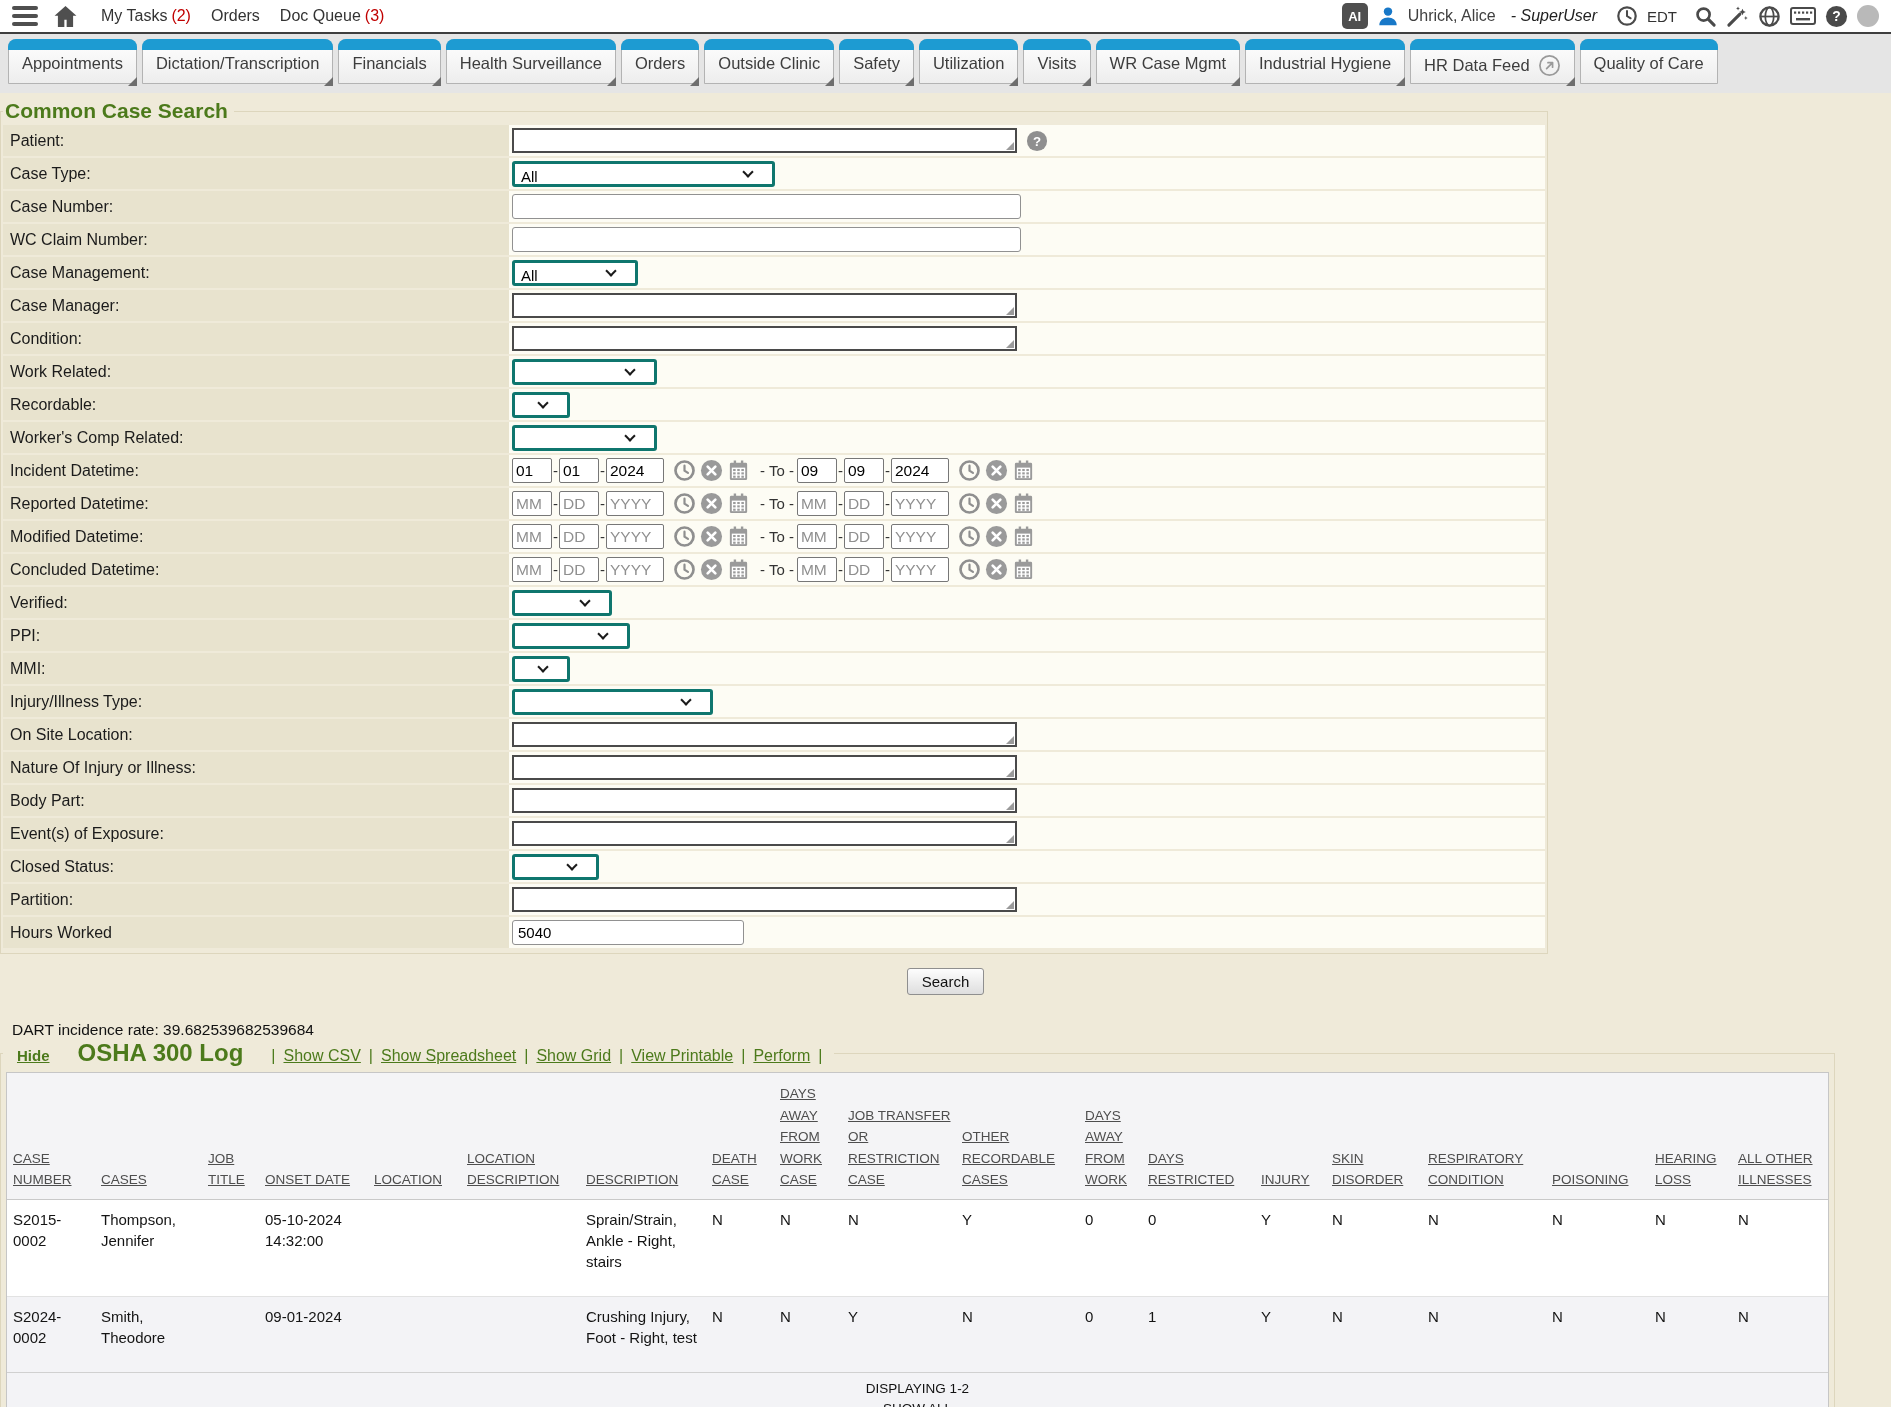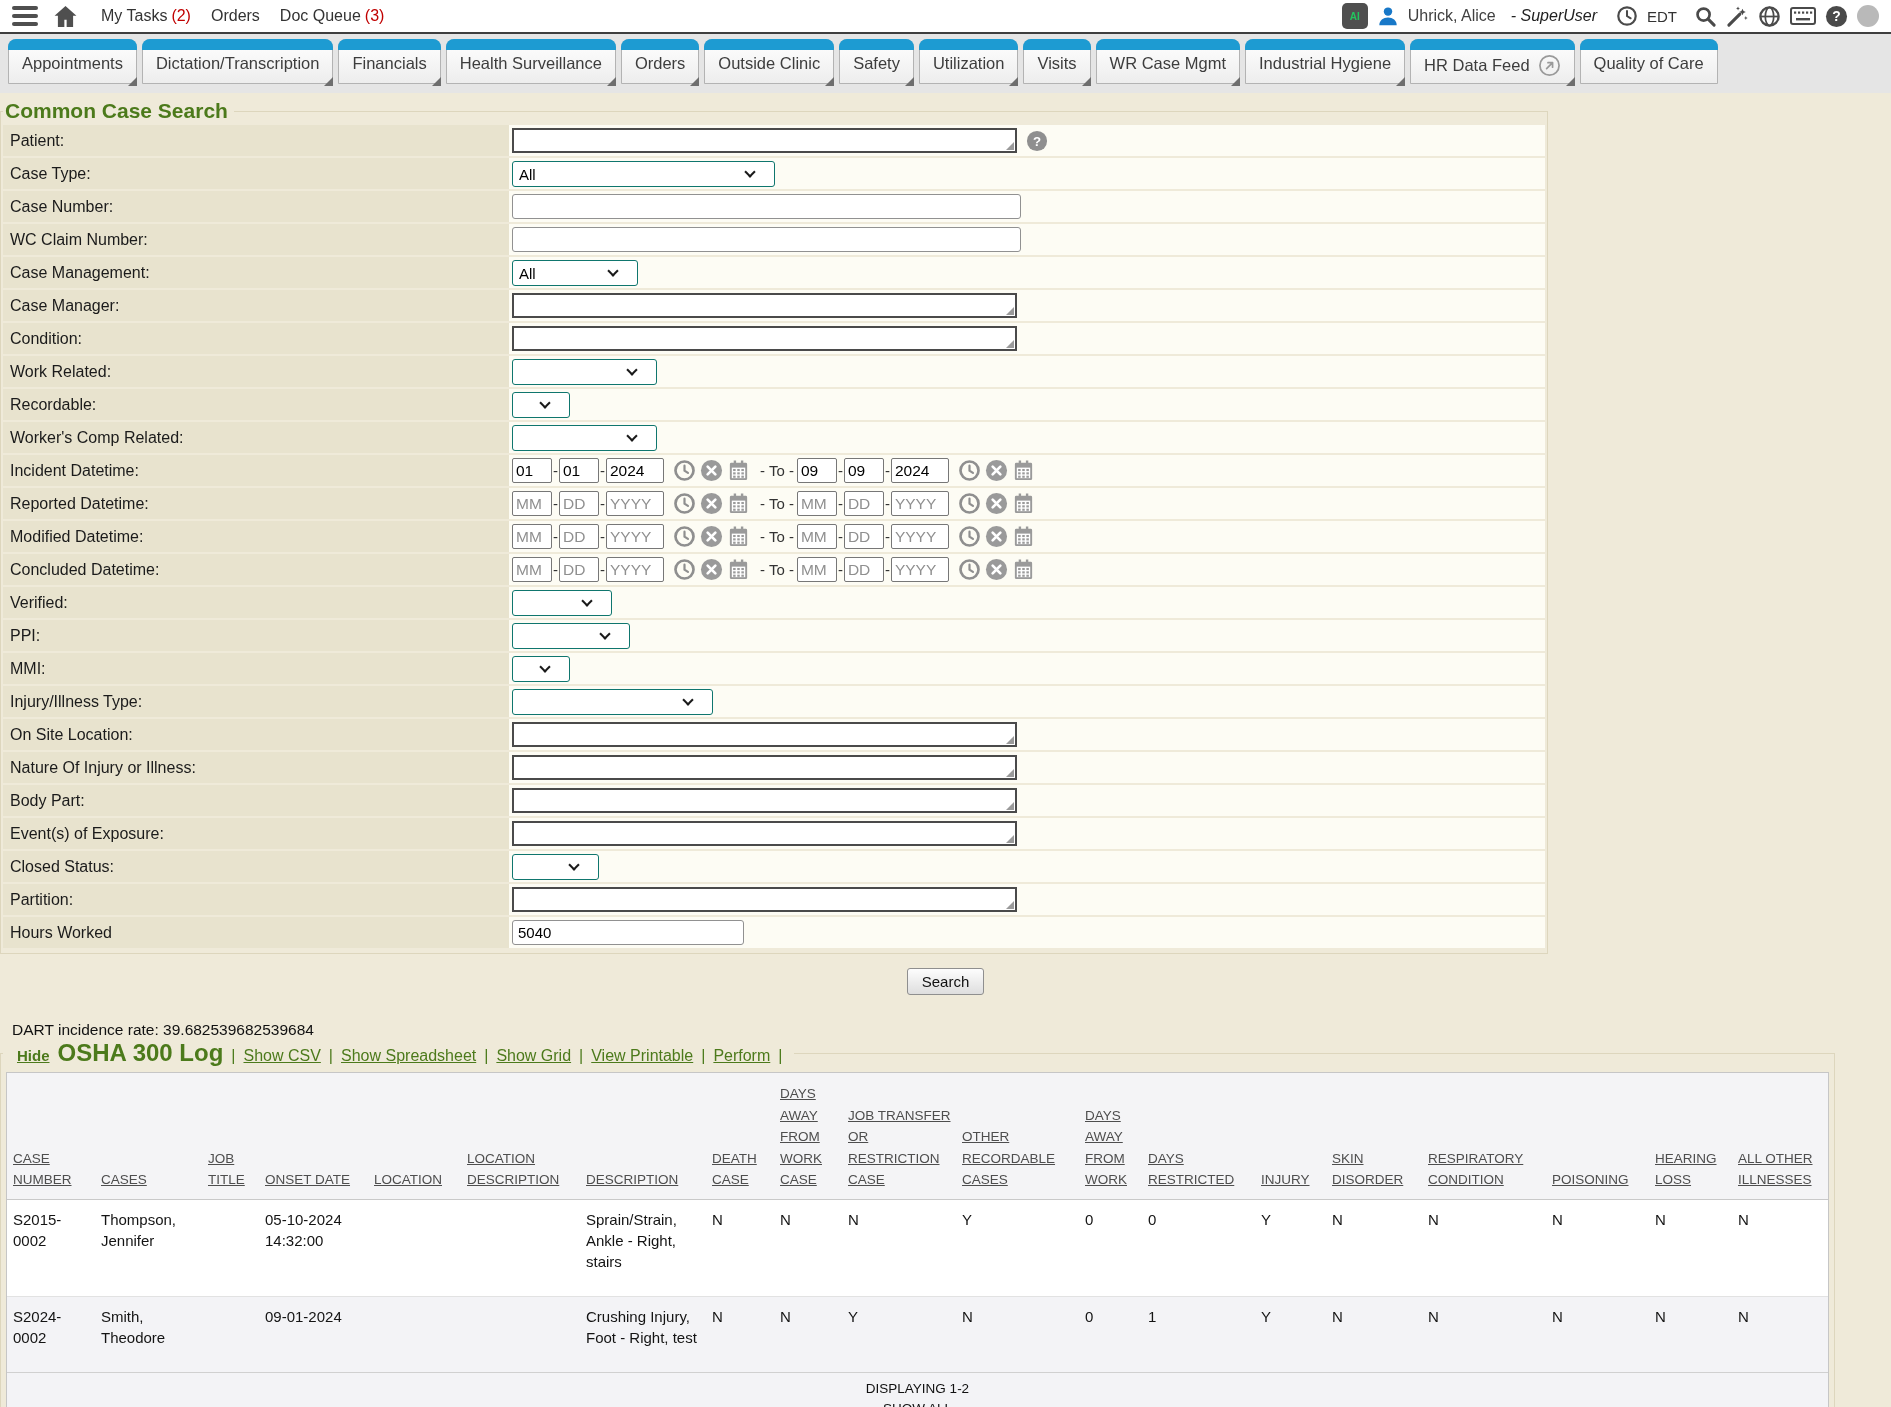--- a/index.html
+++ b/index.html
@@ -8,22 +8,22 @@
 
   
   .topbar { height:34px; background:#fff; border-bottom:2px solid #3e3e3e;
     display:flex; align-items:center; padding:0 12px; gap:15px; }
   .hamburger { display:flex; flex-direction:column; gap:3.5px; cursor:pointer; }
   .hamburger i { width:26px; height:4.5px; background:#4f4f4f; border-radius:2px; }
   .topnav { display:flex; align-items:center; gap:20px; margin-left:8px; }
   .nav-item { font-size:16px; color:#333; cursor:pointer; white-space:nowrap; }
   .nav-count { color:var(--count-red,#c00000); margin-left:4px; }
   .user-cluster { margin-left:auto; display:flex; align-items:center; gap:9px; }
-  .ai-badge { width:26px; height:26px; background:#4f4f4f; color:#22c55e; border-radius:5px;
-    display:flex; align-items:center; justify-content:center; font-weight:bold; font-size:10px; cursor:pointer; }
+  .ai-badge { width:26px; height:26px; background:#4f4f4f; color:#ffffff; border-radius:5px;
+    display:flex; align-items:center; justify-content:center; font-weight:bold; font-size:13px; cursor:pointer; }
   .user-name { font-size:16px; color:#404040; }
   .user-role { font-size:16px; color:#222; font-style:italic; margin:0 10px 0 6px; }
   .tz { font-size:15px; color:#333; margin-right:8px; }
   .tb-icon { display:inline-flex; cursor:pointer; }
   .presence-dot { width:22px; height:22px; border-radius:50%; background:#b9b9b9; }
 
   
   .tabstrip { background:#e5e5e5; display:flex; align-items:flex-start; gap:5px;
     padding:5px 0 9px 8px; overflow:hidden; }
   .tab { position:relative; flex:0 0 auto; height:45px; background:linear-gradient(#ffffff,#ededed);
@@ -47,21 +47,21 @@
     padding-left:7px; font-size:16px; color:#1b1b1b; }
   .ffield { flex:1; background:#fdfcf4; display:flex; align-items:center; padding-left:3px; }
 
   .exp-wrap { position:relative; display:inline-flex; }
   input.exp { width:505px; height:25px; border:2px solid #4a4a4a; background:#fff;
     font:15px "Liberation Sans", sans-serif; padding:0 5px; }
   .grip { position:absolute; right:3px; bottom:3px; width:0; height:0; border-style:solid;
     border-width:0 0 8px 8px; border-color:transparent transparent #9a9a9a transparent; pointer-events:none; }
   input.txt { height:25px; border:1px solid #919191; border-radius:3px; background:#fff;
     font:15px "Liberation Sans", sans-serif; padding:0 5px; }
-  .sel { height:26px; border:1px solid #0f766e; border-radius:3px; background:#fff;
+  .sel { height:26px; border:3px solid #0f766e; border-radius:3px; background:#fff;
     display:inline-flex; align-items:center; justify-content:flex-end; padding-right:20px;
     position:relative; cursor:pointer; }
   .sel-val { position:absolute; left:6px; top:4px; font-size:15px; color:#000; white-space:nowrap; }
   .sel-arrow { width:8px; height:8px; border-right:2px solid #1a1a1a; border-bottom:2px solid #1a1a1a;
     transform:rotate(45deg); margin-top:-4px; }
 
   input.dpart { height:25px; border:1px solid #777; border-radius:2px; background:#fff;
     font:15.5px "Liberation Sans", sans-serif; padding:0 3px; }
   input.dpart::placeholder { color:#8f8f8f; opacity:1; }
   .ddash { color:#333; font-size:15px; margin:0 1px; }
@@ -70,21 +70,21 @@
   .dto { font-size:15px; color:#333; margin:0 3px; }
   .help-badge { display:inline-flex; margin-left:9px; cursor:pointer; }
 
   .search-row { text-align:center; margin-top:14px; }
   .search-btn { font:15px "Liberation Sans", sans-serif; color:#111; padding:4px 14px;
     background:linear-gradient(#fdfdfd,#dedede); border:1px solid #8f8f8f; border-radius:3px; cursor:pointer; }
 
   .dart { margin:26px 0 0 12px; font-size:15.5px; color:#111; }
 
   .osha-fs { margin:9px 0 0 30px; width:1828px; padding:2px 2px 4px; }
-  .osha-legend { display:flex; align-items:baseline; padding:0 6px 0 8px; }
+  .osha-legend { display:flex; align-items:baseline; padding:0 6px 0 8px;gap:20px; }
   .hide-link { color:var(--green,#4c7a1b); font-size:15px; font-weight:bold; text-decoration:underline; cursor:pointer; }
   .osha-title { color:var(--green,#4c7a1b); font-size:24px; font-weight:bold; margin:0 8px; }
   .osha-link { color:var(--green,#4c7a1b); font-size:16px; text-decoration:underline; margin:0 8px; cursor:pointer; }
   .osha-sep { color:var(--green,#4c7a1b); font-size:16px; }
 
   .tablewrap { margin:3px; background:#fff; border:1px solid #c6c6c6; }
   table.osha { border-collapse:collapse; width:100%; table-layout:fixed; }
   table.osha thead tr { background:#f4f4f6; }
   table.osha th { vertical-align:bottom; text-align:left; padding:10px 4px 8px 6px;
     border-bottom:1px solid #c9c9c9; font-weight:normal; }

